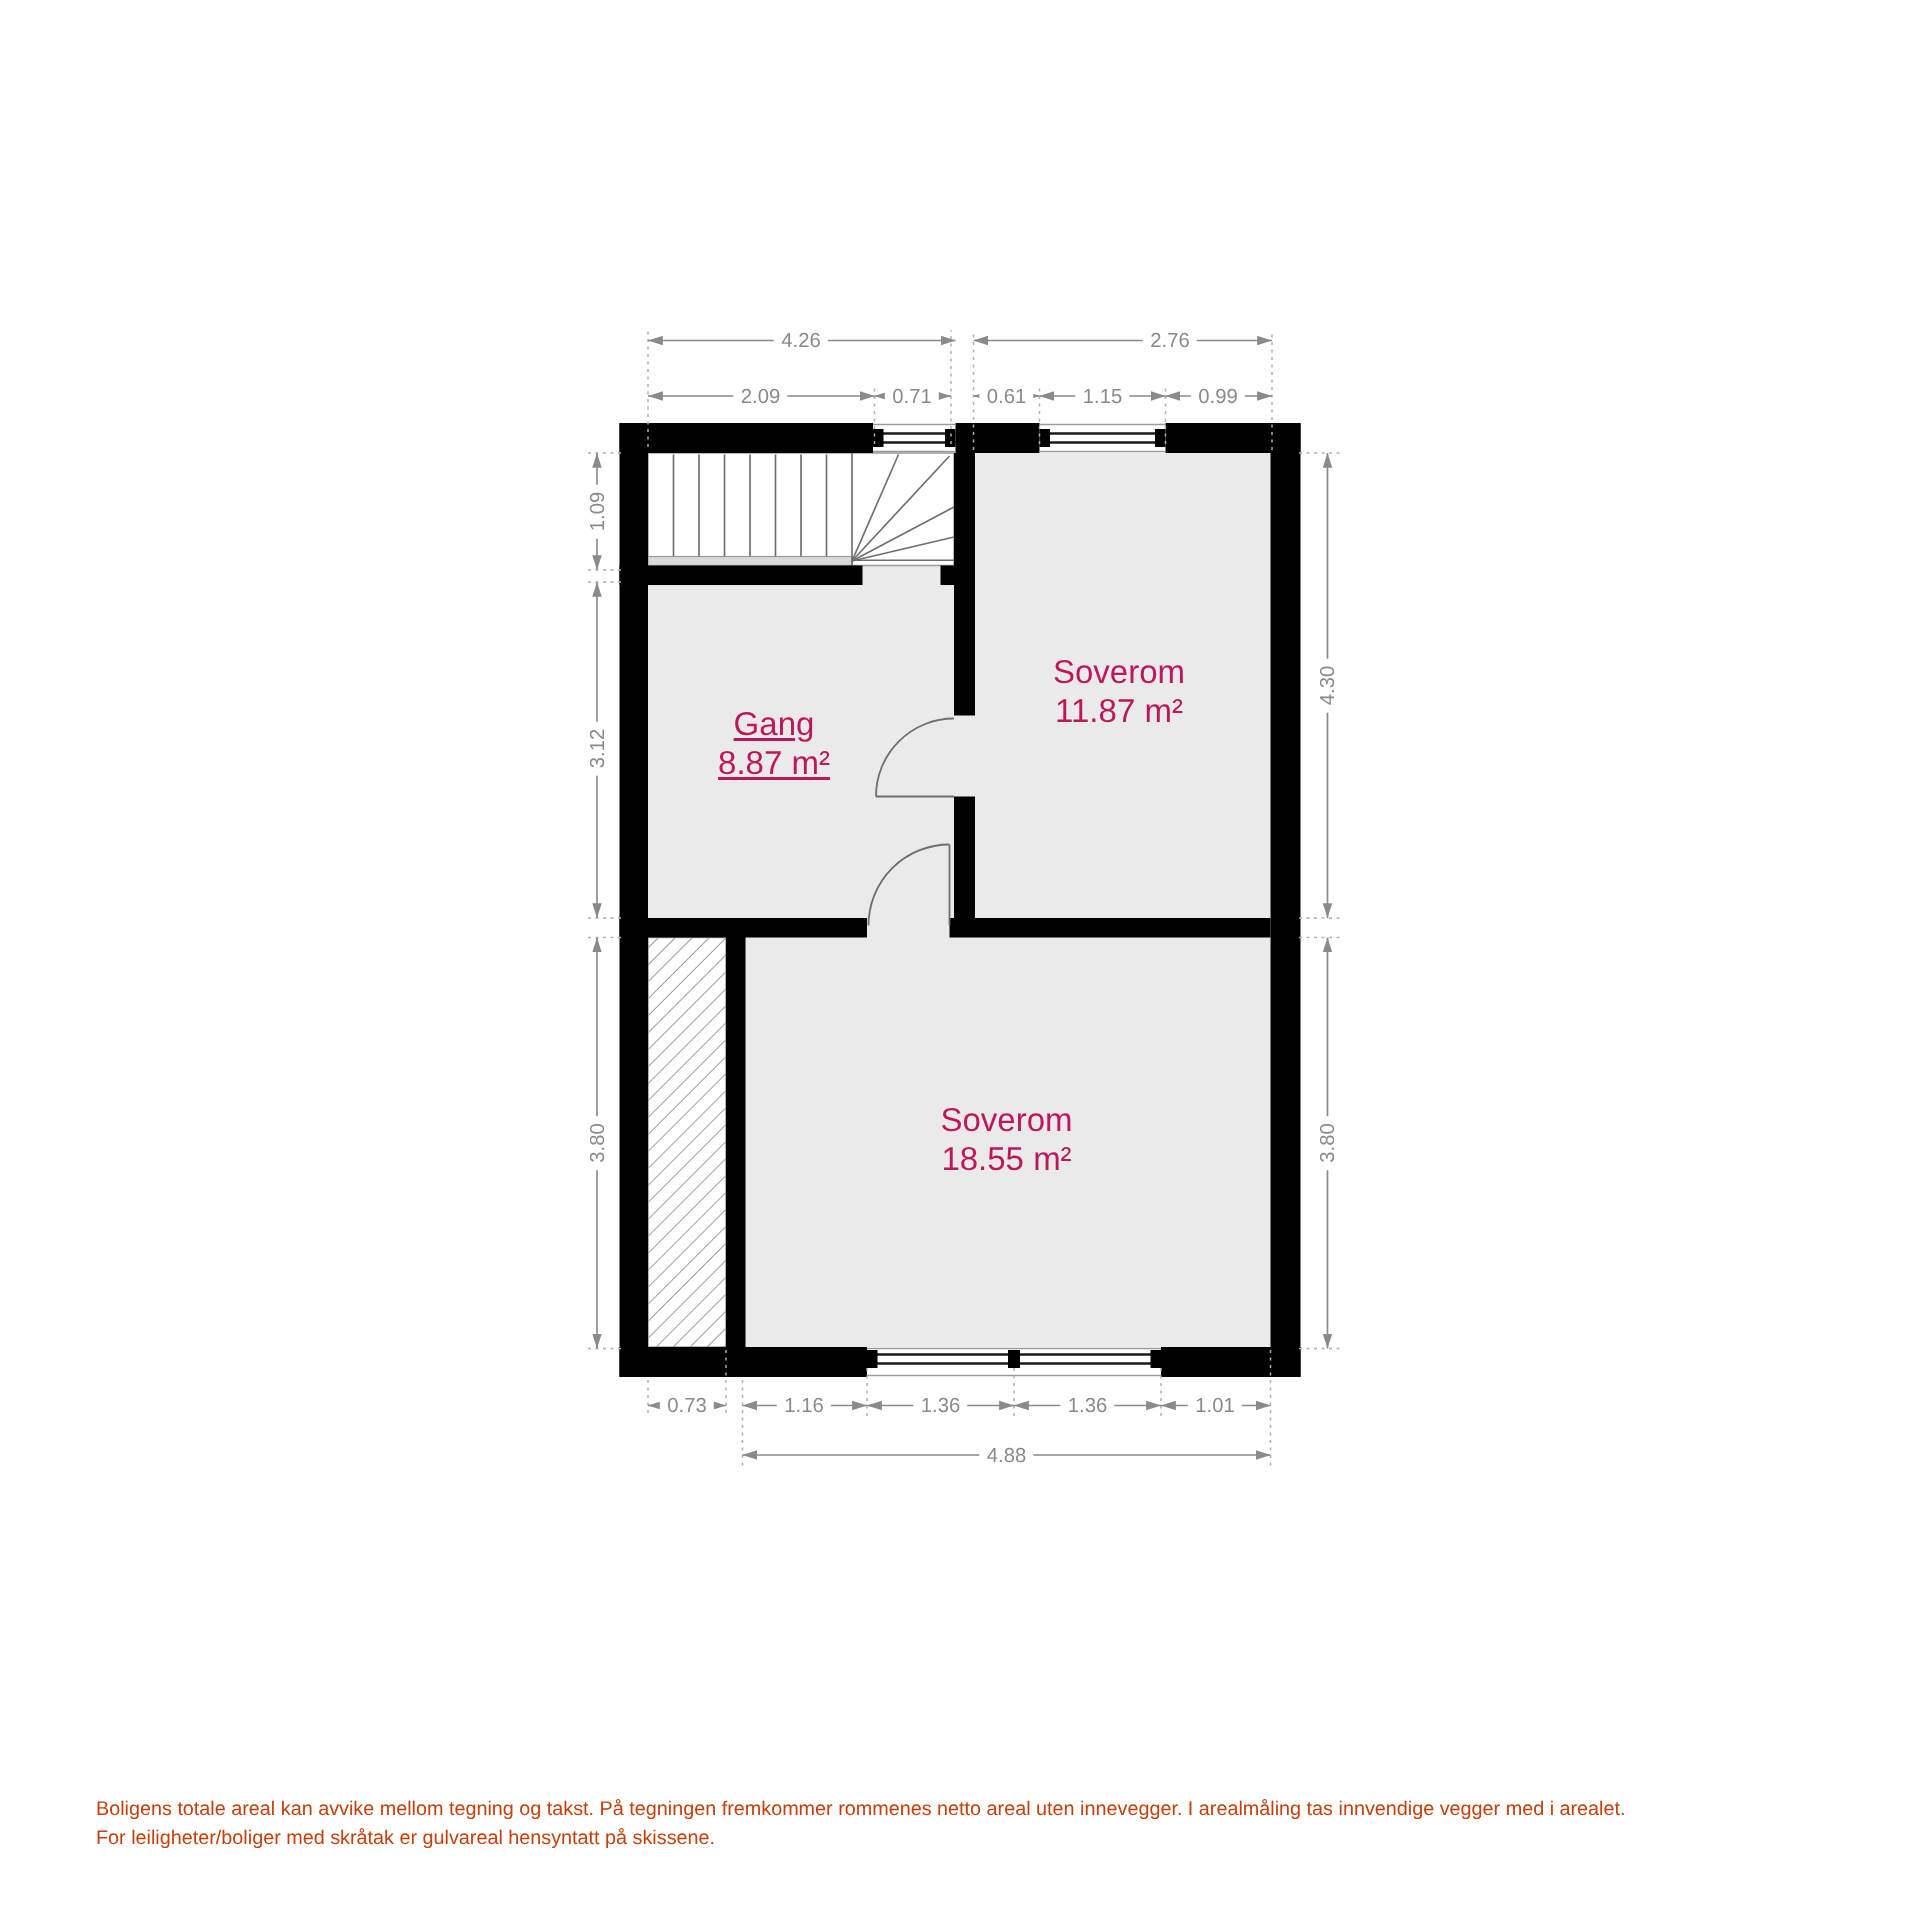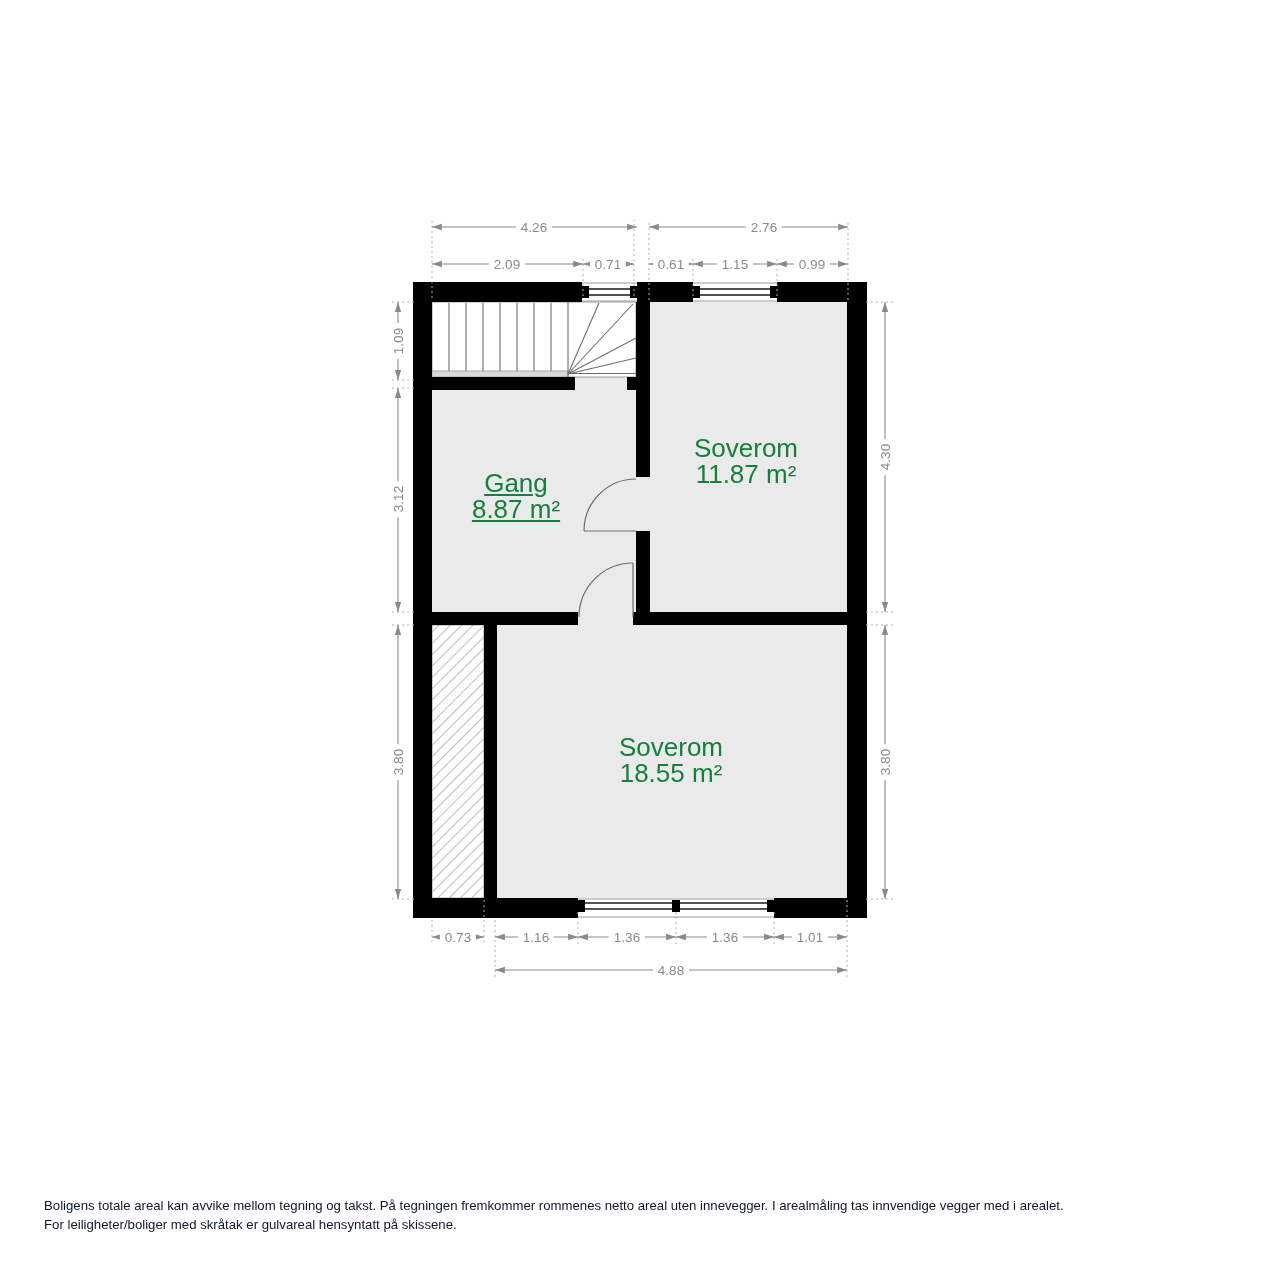--- a/index.html
+++ b/index.html
@@ -8,42 +8,42 @@
     width:1280px;height:1280px;
     background:#ffffff;
     font-family:"Liberation Sans", sans-serif;
     overflow:hidden;
   }
   .plan-svg{position:absolute;left:0;top:0;}
   .room-label{
     position:absolute;
     transform:translate(-50%,-50%);
     text-align:center;
-    color:#15803d;
-    font-size:26px;
+    color:#be185d;
+    font-size:22px;
     line-height:26px;
     white-space:nowrap;
   }
   .dim-label{
     position:absolute;
     transform:translate(-50%,-50%);
     color:#8a8a8a;
     font-size:13.5px;
     background:#ffffff;
     padding:0 5px;
     white-space:nowrap;
   }
   .dim-label.v{
     transform:translate(-50%,-50%) rotate(-90deg);
   }
   .footer{
     position:absolute;
-    left:44px;
+    left:64px;
     top:1196px;
-    color:#0f172a;
+    color:#c2410c;
     font-size:13.2px;
     line-height:19px;
   }
 </style>
 </head>
 <body>
 
 <div class="canvas">
 
   <svg class="plan-svg" width="1280" height="1280" viewBox="0 0 1280 1280">
@@ -198,21 +198,21 @@
   <div class="room-label" style="left:746px;top:461px;">
     <div>Soverom</div>
     <div>11.87 m²</div>
   </div>
   <div class="room-label" style="left:671px;top:760px;">
     <div>Soverom</div>
     <div>18.55 m²</div>
   </div>
 
   <div class="dim-label" style="left:534px;top:227px;">4.26</div>
-  <div class="dim-label" style="left:764px;top:227px;">2.76</div>
+  <div class="dim-label" style="left:780px;top:227px;">2.76</div>
   <div class="dim-label" style="left:507px;top:264px;">2.09</div>
   <div class="dim-label" style="left:608px;top:264px;">0.71</div>
   <div class="dim-label" style="left:671px;top:264px;text-align:center;">0.61</div>
   <div class="dim-label" style="left:735px;top:264px;">1.15</div>
   <div class="dim-label" style="left:812px;top:264px;">0.99</div>
 
   <div class="dim-label v" style="left:398px;top:341px;">1.09</div>
   <div class="dim-label v" style="left:398px;top:499px;">3.12</div>
   <div class="dim-label v" style="left:398px;top:762px;">3.80</div>
 

